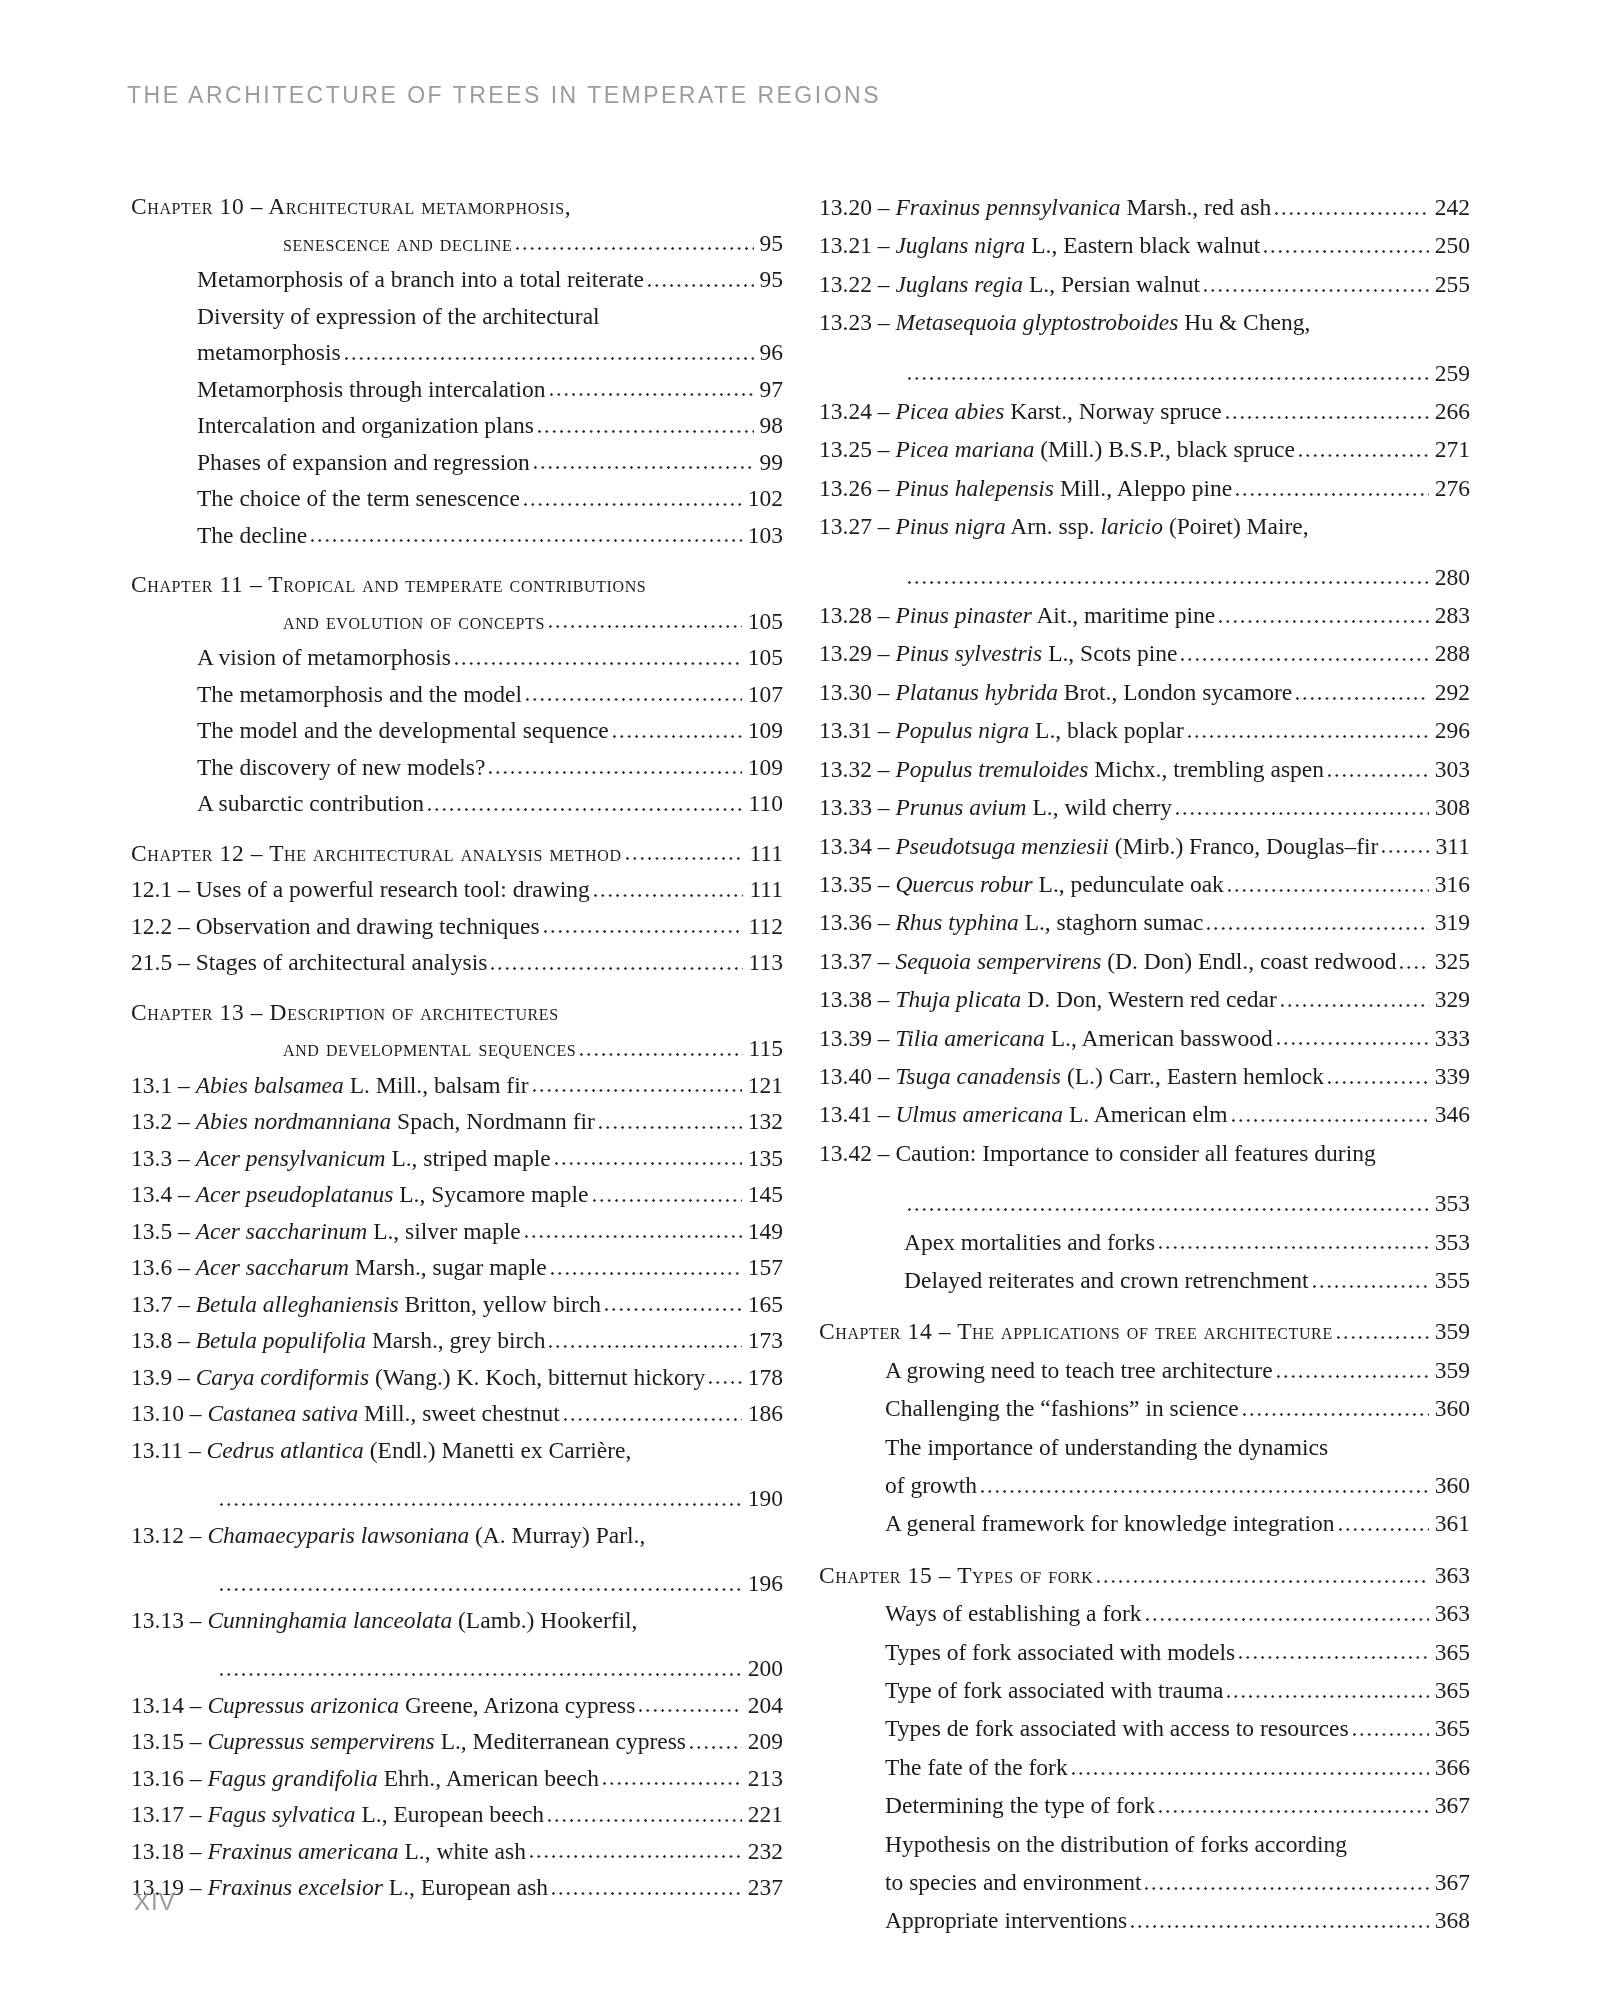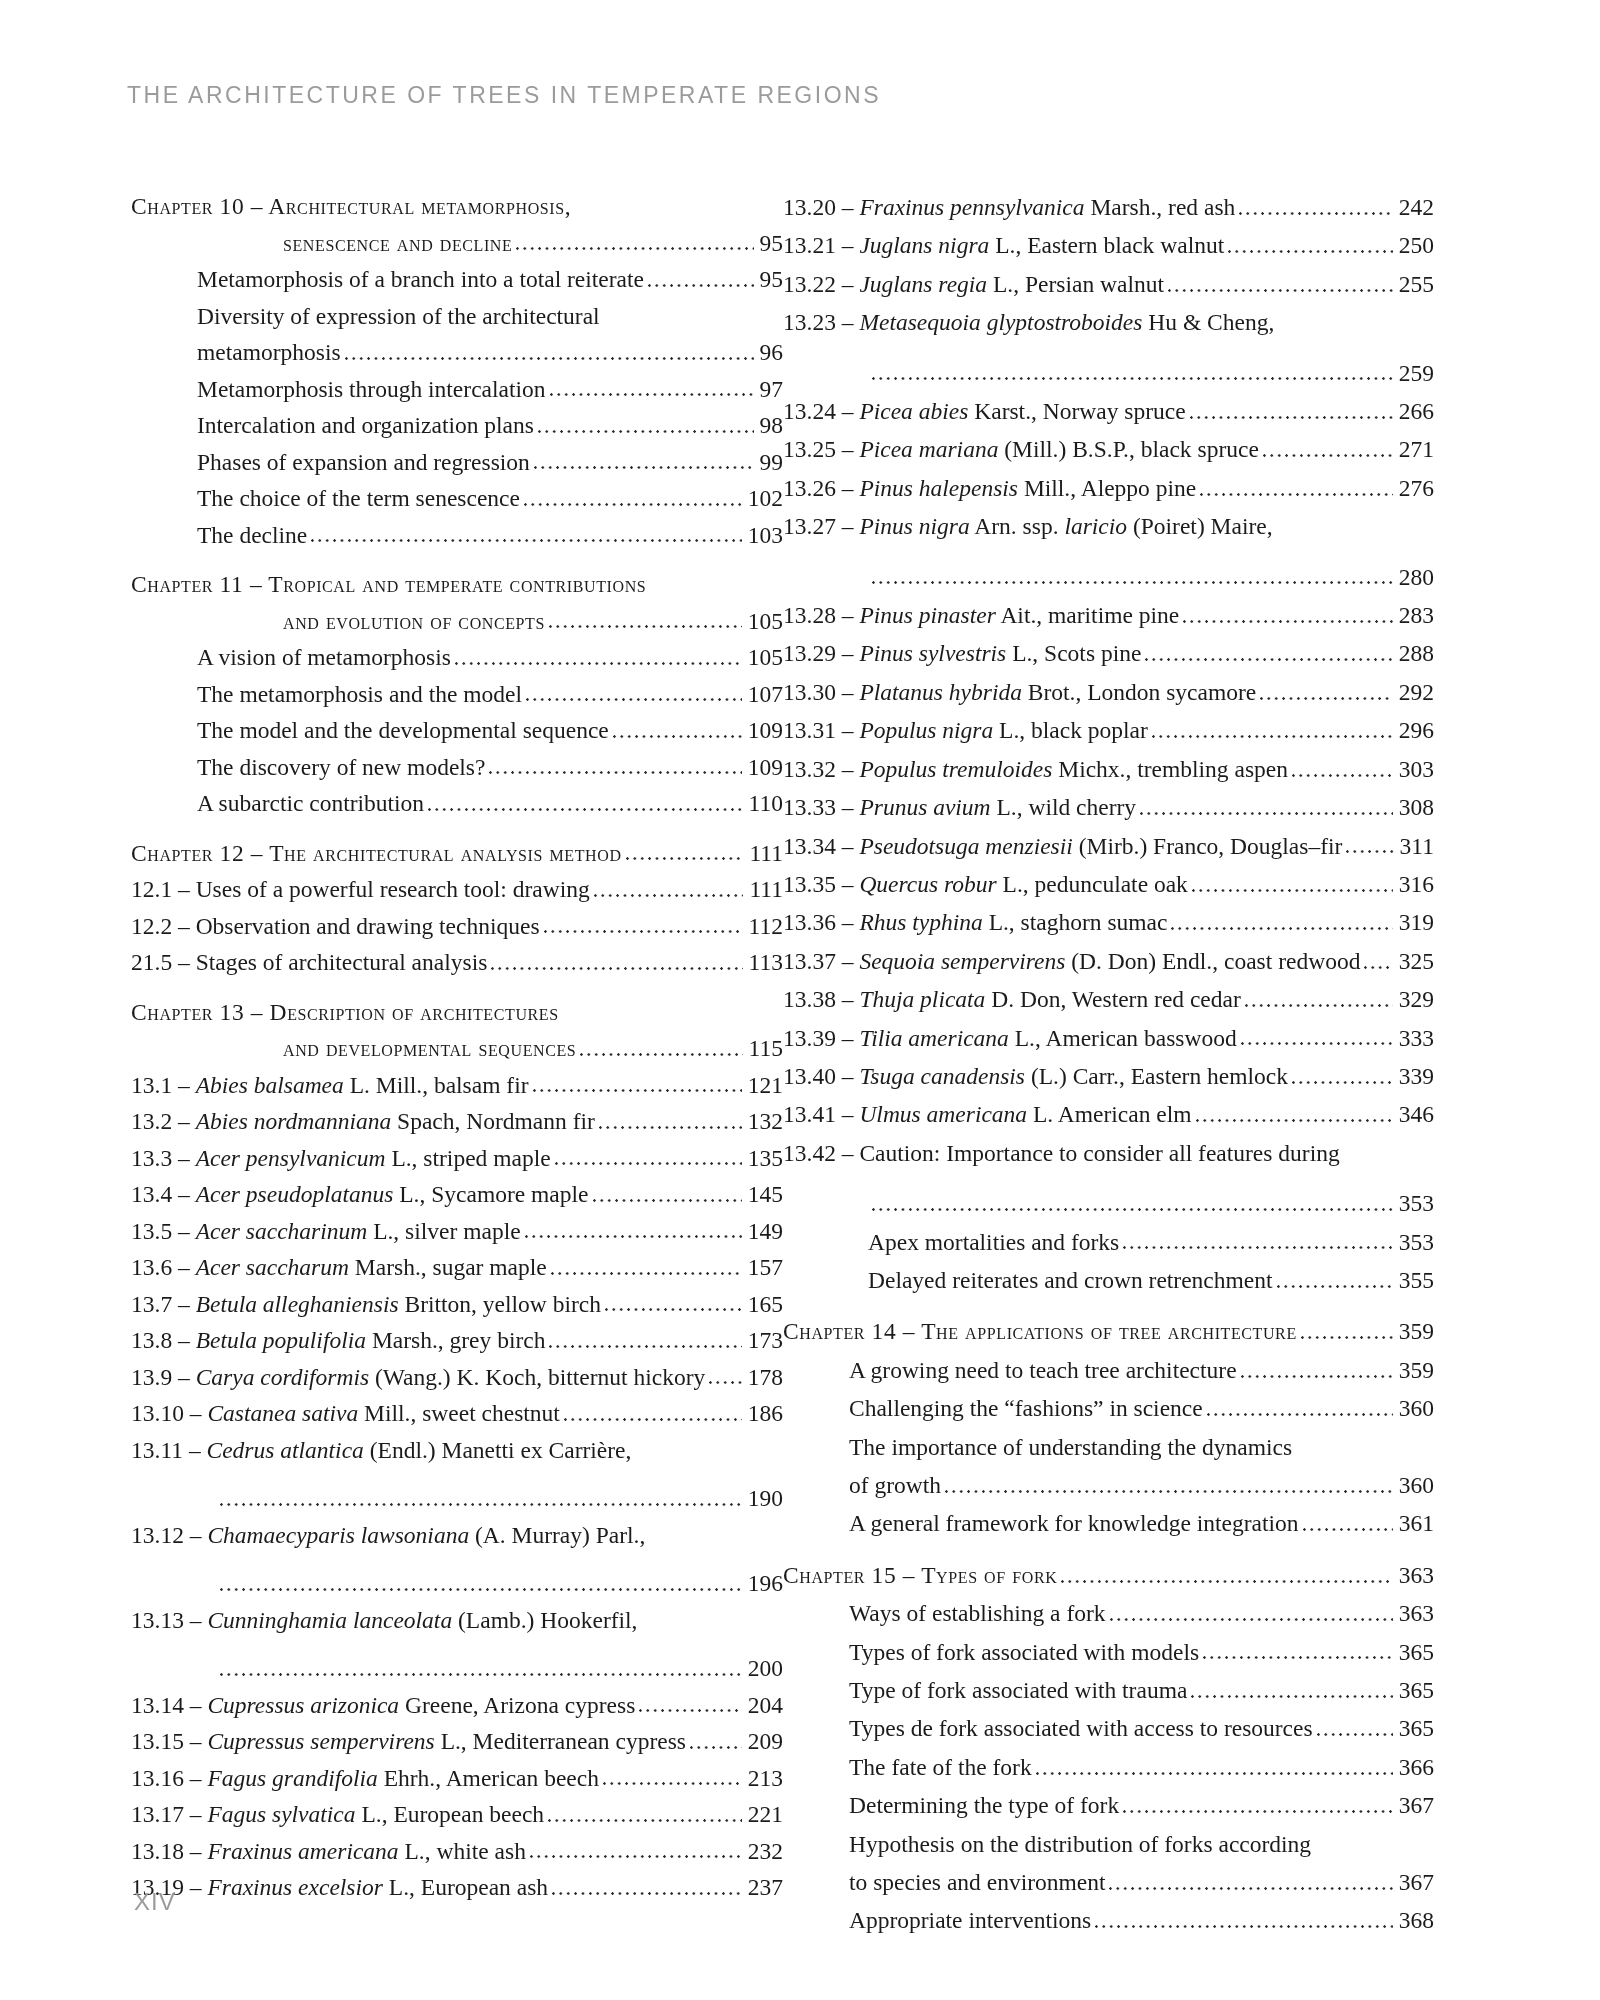--- a/index.html
+++ b/index.html
@@ -14,21 +14,21 @@
     font-size:23px;letter-spacing:2.5px;color:#9b9b9b;
     white-space:nowrap;
   }
   .page-footer{
     position:absolute;left:134px;top:1888px;
     font-family:"Liberation Sans","DejaVu Sans",sans-serif;
     font-size:24px;letter-spacing:1px;color:#9b9b9b;
   }
   .toc{
     position:absolute;left:131px;top:188px;width:1339px;
-    display:flex;
+    display:flex;gap:36px;
     font-size:23.5px;
   }
   .col{flex:0 0 auto;}
   .col-left{width:652px;line-height:36.5px;}
   .col-right{width:651px;line-height:38.4px;}
   .entry{margin:0;}
   .entry.k-ch{margin-top:13px;}
   .col .entry.k-ch:first-child{margin-top:0;}
   .entry.k-s{margin-left:66px;}
   .entry.k-s2{margin-left:85px;}

